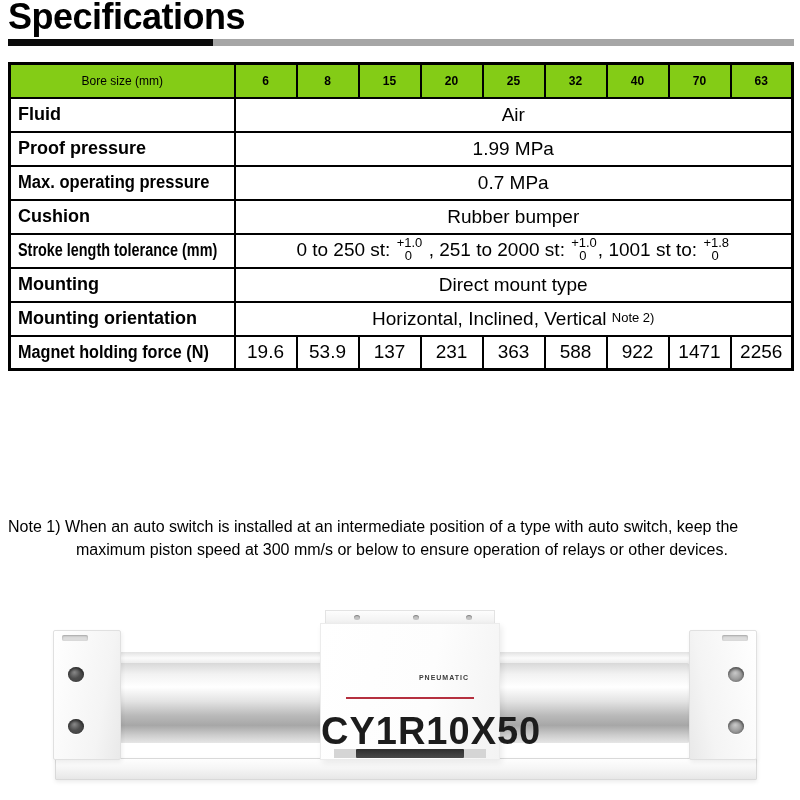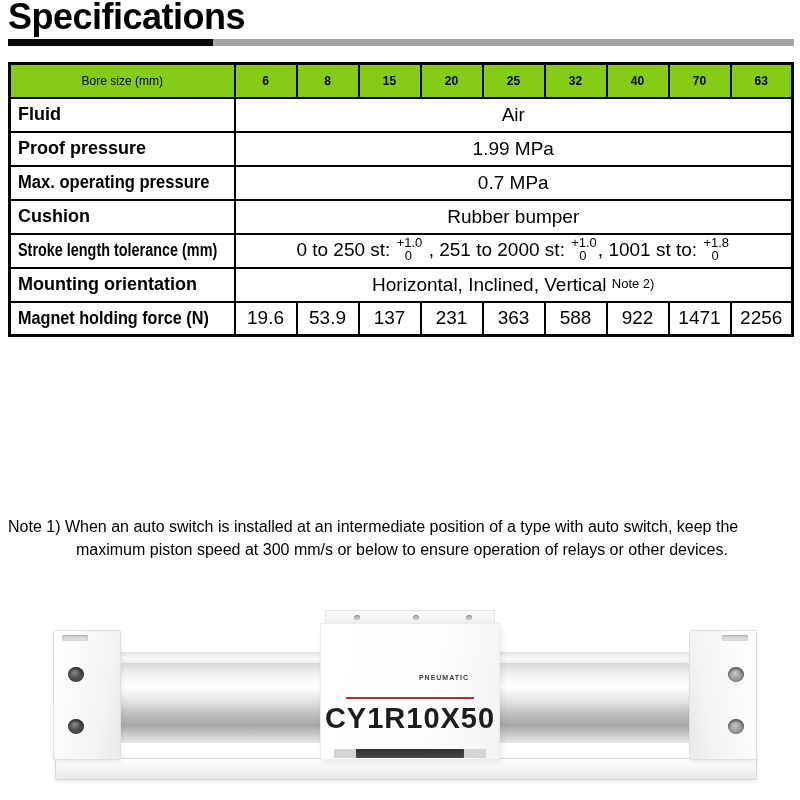--- a/index.html
+++ b/index.html
@@ -50,21 +50,21 @@
   .p-tube-top { position: absolute; left: 116px; top: 52px; width: 576px; height: 11px; background: linear-gradient(#e2e2e2 0%, #fbfbfb 55%, #ededed 100%); border-radius: 2px; z-index: 1; }
   .p-tube { position: absolute; left: 118px; top: 63px; width: 572px; height: 80px; border-radius: 3px; z-index: 1;
     background: linear-gradient(#d8d8d8 0%, #f2f2f2 14%, #ffffff 30%, #e3e3e3 48%, #b9b9b9 66%, #a7a7a7 78%, #cccccc 90%, #e6e6e6 100%); }
   .p-carriage { position: absolute; left: 320px; top: 10px; width: 180px; height: 150px; z-index: 4; }
   .p-cap { position: absolute; left: 5px; right: 5px; top: 0; height: 15px; background: linear-gradient(#fdfdfd, #efefef); border: 1px solid #e3e3e3; }
   .p-screw { position: absolute; top: 4px; width: 6px; height: 5px; border-radius: 50%; background: #c2c2c2; box-shadow: inset 0 1px 1px rgba(0,0,0,0.35); }
   .p-screw.s1 { left: 28px; } .p-screw.s2 { left: 87px; } .p-screw.s3 { left: 140px; }
   .p-face { position: absolute; left: 0; right: 0; top: 13px; bottom: 0; background: linear-gradient(100deg, #ffffff 0%, #fdfdfd 60%, #f3f3f3 100%); border: 1px solid #ececec; box-shadow: 2px 3px 6px rgba(0,0,0,0.08); }
   .p-brand { position: absolute; right: 30px; top: 50px; font-size: 7px; font-weight: bold; letter-spacing: 1px; color: #3a3a3a; }
   .p-redline { position: absolute; left: 25px; right: 25px; top: 73px; height: 2px; background: #b5303f; }
-  .p-model { position: absolute; left: 0; right: 0; top: 78px; text-align: center; font-size: 29px; font-weight: bold; letter-spacing: 1px; color: #1c1c1c; }
+  .p-model { position: absolute; left: 0; right: 0; top: 86px; text-align: left; font-size: 38px; font-weight: bold; letter-spacing: 1px; color: #1c1c1c; }
   .p-slot-tab { position: absolute; bottom: 2px; height: 9px; width: 24px; background: #d5d5d5; }
   .p-slot-tab.tl { left: 14px; } .p-slot-tab.tr { right: 14px; }
   .p-slot { position: absolute; left: 36px; right: 36px; bottom: 2px; height: 9px; background: linear-gradient(#2e2e2e, #4a4a4a); border-radius: 1px; }
 </style>
 </head>
 <body>
 
 <div class="page">
 
   <div class="title">Specifications</div>
@@ -130,20 +130,24 @@
               <span class="bot">0</span>
             </span><span> , 251 to 2000 st: </span><span class="tol">
               <span class="top">+1.0</span>
               <span class="bot">0</span>
             </span><span>, 1001 st to: </span><span class="tol">
               <span class="top">+1.8</span>
               <span class="bot">0</span>
             </span></td>
     </tr>
 
+    <tr>
+      <td class="row-label"><span class="lbl">Mounting</span></td>
+      <td class="row-value" colspan="9">Direct mount type</td>
+    </tr>
 
     <tr>
       <td class="row-label"><span class="lbl">Mounting orientation</span></td>
       <td class="row-value" colspan="9"><span>Horizontal, Inclined, Vertical</span> <span class="note-ref">Note 2)</span></td>
     </tr>
 
     <tr>
       <td class="row-label"><span class="lbl cx-90">Magnet holding force (N)</span></td>
       <td class="row-value">19.6</td>
       <td class="row-value">53.9</td>

